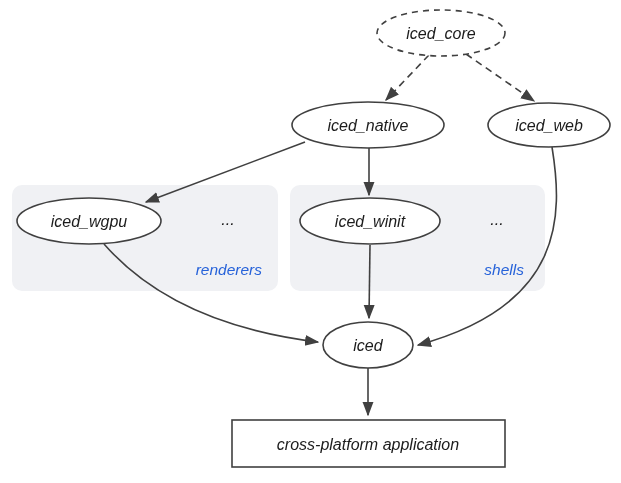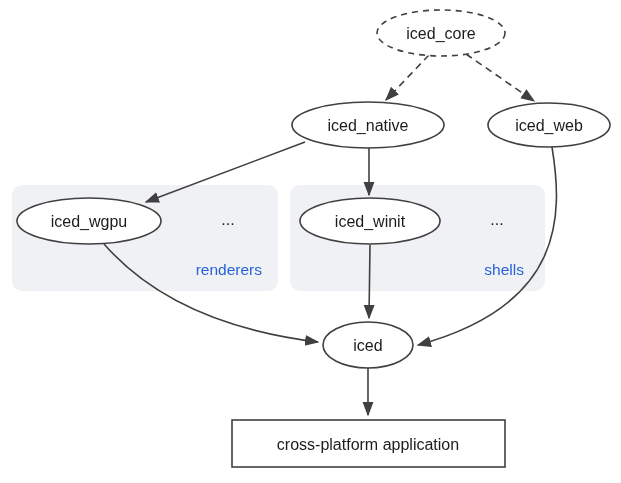--- a/index.html
+++ b/index.html
@@ -7,20 +7,21 @@
     padding: 0;
     background: #ffffff;
   }
   .canvas {
     position: relative;
     width: 621px;
     height: 483px;
     background: #ffffff;
     font-family: "Liberation Sans", sans-serif;
     overflow: hidden;
+    font-style: italic;
   }
   svg { display: block; }
 
   .group-rect {
     fill: var(--group-background, #f0f1f4);
     stroke: none;
   }
   .node-ellipse {
     fill: var(--node-fill, #ffffff);
     stroke: var(--node-stroke, #404040);

